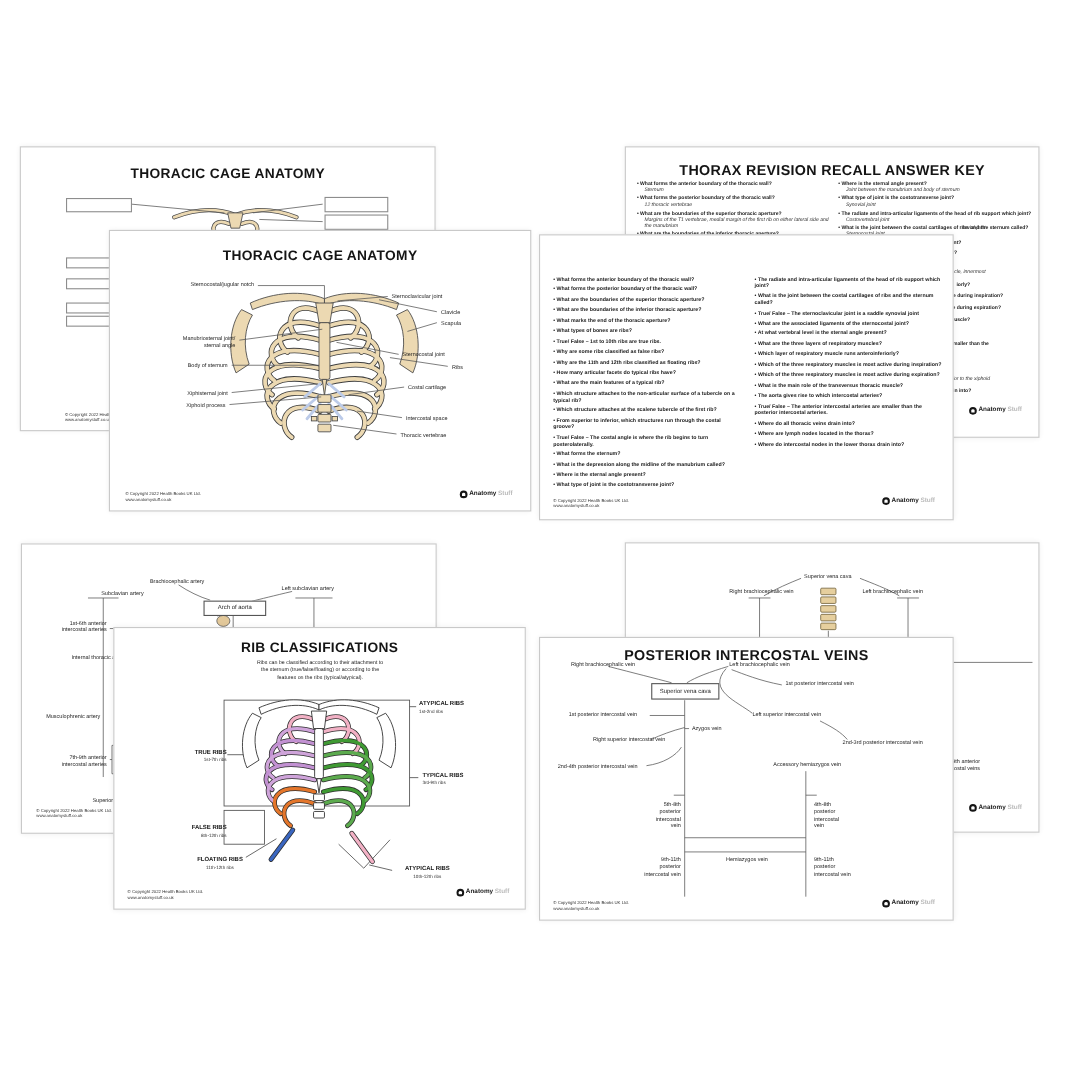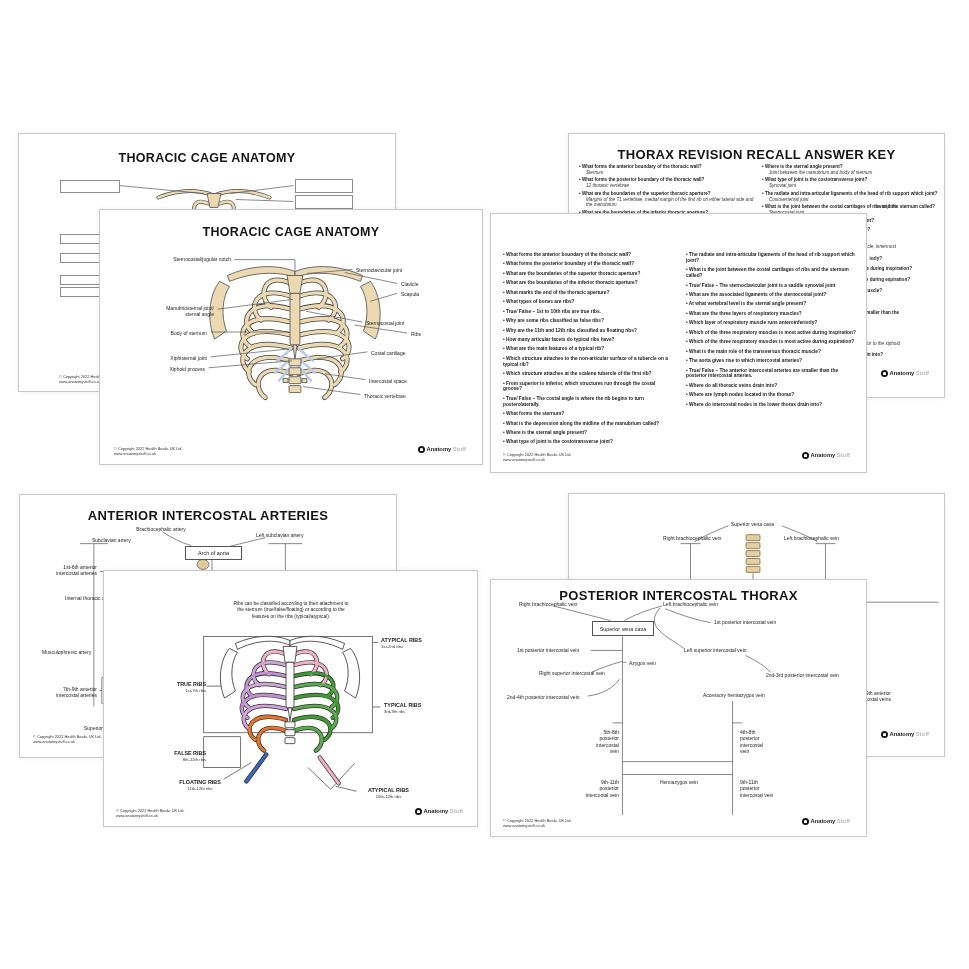--- a/index.html
+++ b/index.html
@@ -281,21 +281,20 @@
         <div>www.anatomystuff.co.uk</div>
     </div>
     <div class="logo" style="right:16px;top:238px">
       <span class="mark"></span>
       <b>Anatomy</b>
         <span class="lt">Stuff</span>
     </div>
   </section>
 
   <section class="page z1" style="left:19px;top:494px;width:378px;height:264px">
-    <h1 class="ptitle t-sm" style="top:13px">ANTERIOR INTERCOSTAL ARTERIES</h1>
     <svg class="art" viewBox="0 0 378 264">
       <g stroke="#555" stroke-width="0.7" fill="none">
         <path d="M143,37 C152,43 162,48 172,51"></path>
         <path d="M247,43 C230,47 218,50 210,52"></path>
         <line x1="60" y1="49" x2="88" y2="49"></line>
           <line x1="74" y1="49" x2="74" y2="213"></line>
         <line x1="250" y1="49" x2="284" y2="49"></line>
           <line x1="267" y1="49" x2="267" y2="80"></line>
         <line x1="193" y1="65" x2="193" y2="80"></line>
         <line x1="82" y1="184" x2="82" y2="210"></line>
@@ -352,20 +351,21 @@
     <div class="lab r" style="left:262px;top:196px;width:60px">7th-9th anterior
 intercostal veins</div>
     <div class="logo" style="right:15px;top:237px">
       <span class="mark"></span>
       <b>Anatomy</b>
         <span class="lt">Stuff</span>
     </div>
   </section>
 
   <section class="page z2" style="left:103px;top:570px;width:375px;height:257px">
+    <h1 class="ptitle" style="top:11px">RIB CLASSIFICATIONS</h1>
     <div class="subtitle" style="left:87px;top:30px;width:200px;white-space:pre-line">Ribs can be classified according to their attachment to
 the sternum (true/false/floating) or according to the
 features on the ribs (typical/atypical).</div>
     <svg class="art" viewBox="0 0 375 257">
       <g stroke="#555" stroke-width="0.8" fill="none">
         <rect x="100" y="66" width="170" height="97"></rect>
         <rect x="100" y="167" width="37" height="31"></rect>
         <line x1="103" y1="116" x2="118" y2="116"></line>
         <line x1="276" y1="72" x2="270" y2="72"></line>
         <line x1="270" y1="137" x2="278" y2="137"></line>
@@ -457,21 +457,21 @@
         <div>www.anatomystuff.co.uk</div>
     </div>
     <div class="logo" style="right:14px;top:237px">
       <span class="mark"></span>
       <b>Anatomy</b>
         <span class="lt">Stuff</span>
     </div>
   </section>
 
   <section class="page z2" style="left:490px;top:579px;width:377px;height:258px">
-    <h1 class="ptitle t-sm" style="top:8px">POSTERIOR INTERCOSTAL THORAX</h1>
+    <h1 class="ptitle t-sm" style="top:8px">POSTERIOR INTERCOSTAL VEINS</h1>
     <svg class="art" viewBox="0 0 377 258">
       <g stroke="#555" stroke-width="0.7" fill="none">
         <path d="M62,26 C85,32 105,37 120,41"></path>
         <path d="M172,26 C155,31 142,36 134,41"></path>
         <path d="M170,28 C152,48 180,58 194,69"></path>
         <path d="M221,43 C200,39 186,33 175,29"></path>
         <line x1="132" y1="57" x2="132" y2="237"></line>
         <line x1="100" y1="71" x2="132" y2="71"></line>
         <line x1="136" y1="83" x2="132" y2="83"></line>
         <path d="M132,82 C120,85 110,89 101,93"></path>

